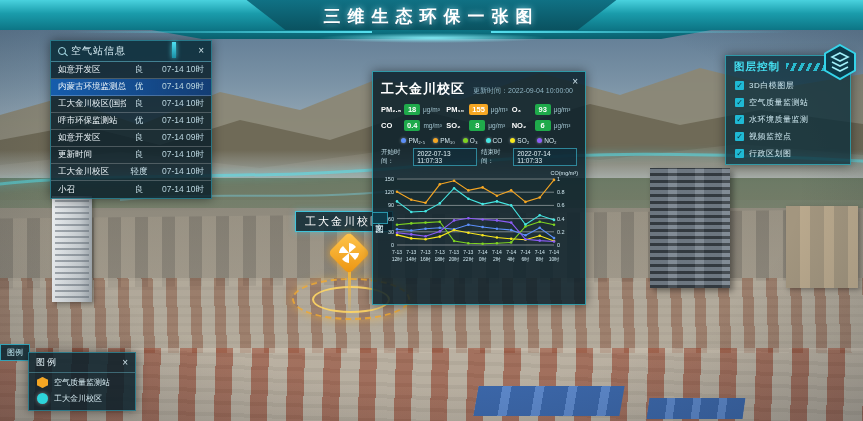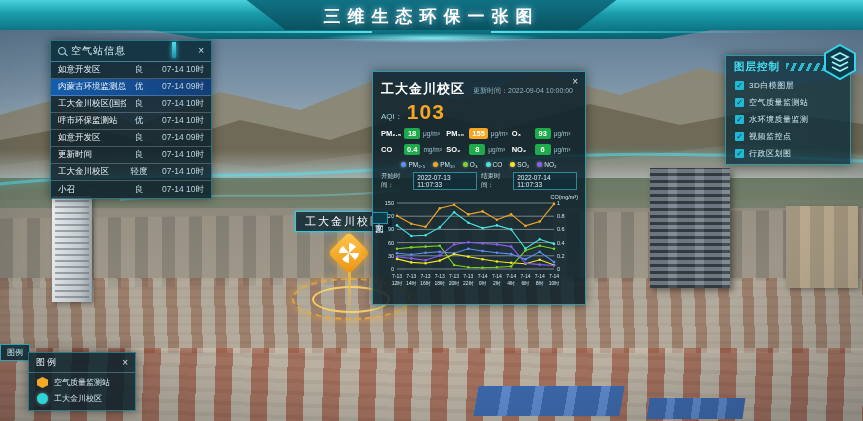--- a/index.html
+++ b/index.html
@@ -261,24 +261,20 @@
   </div>
   <div class="marker-stem"></div>
   <div class="halo-outer"></div>
   <div class="halo-inner"></div>
 
   <div class="panel popup">
     <span class="close-x pp-close">×</span>
     <div class="pp-titlerow">
       <span class="pp-title">工大金川校区</span>
       <span class="pp-update"><span>更新时间：</span><span>2022-09-04 10:00:00</span></span>
-    </div>
-    <div class="aqi-row">
-      <span class="aqi-label">AQI：</span>
-      <span class="aqi-value">103</span>
     </div>
     <div class="pgrid">
       <div class="pcell">
         <span class="plabel">PM₂.₅</span>
         <span class="pbadge" style="background: rgb(31, 170, 75);">18</span>
         <span class="punit">μg/m³</span>
       </div>
       <div class="pcell">
         <span class="plabel">PM₁₀</span>
         <span class="pbadge" style="background: rgb(245, 166, 35); text-align: center;">155</span>

